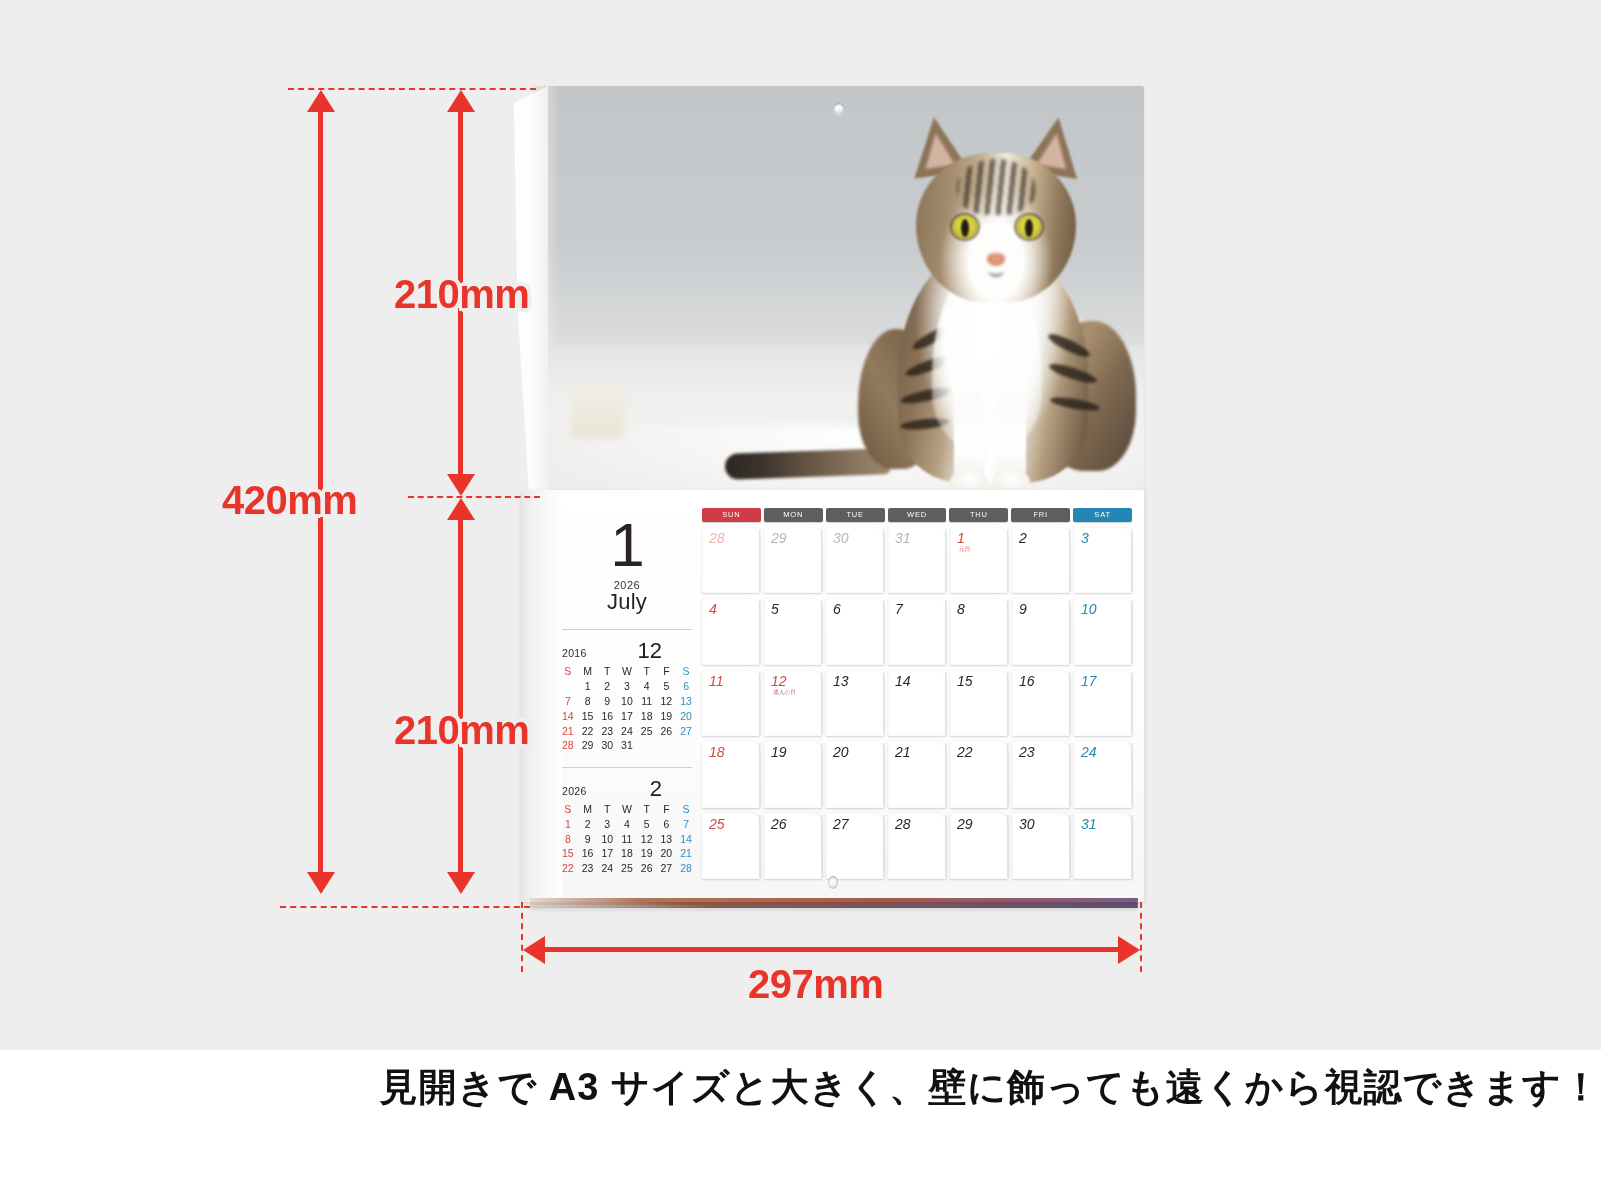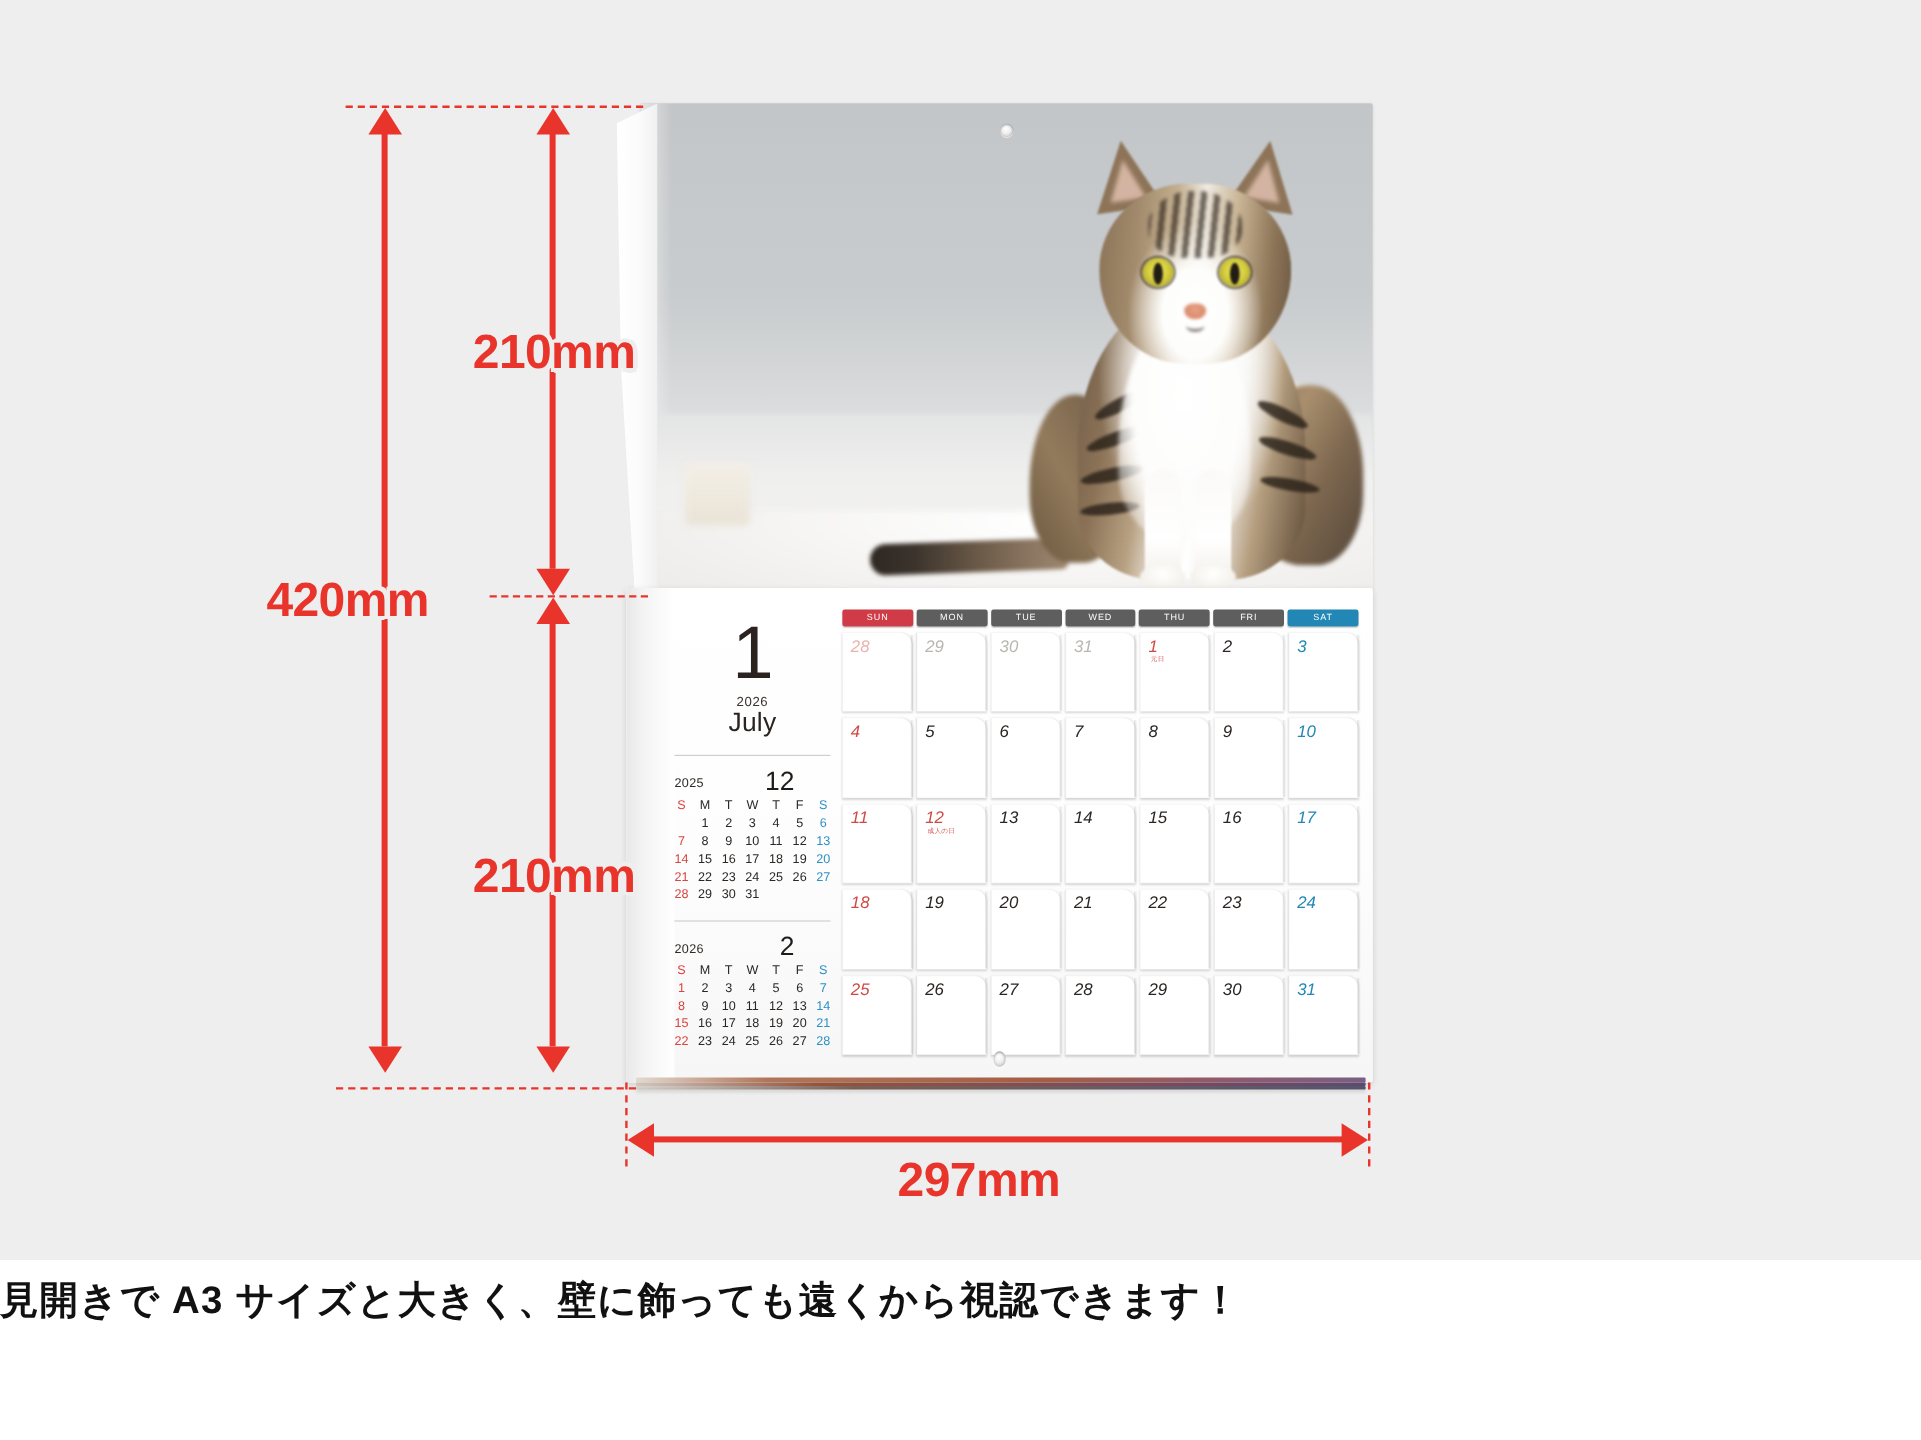--- a/index.html
+++ b/index.html
@@ -335,22 +335,22 @@
   .dim-line-h{
     position:absolute; height:5px; background:#e8342a;
   }
   .dashed-v{
     position:absolute; width:0; border-left:2.5px dashed #e8342a;
   }
 
   
   #caption{
     position:absolute; left:0; top:1062px; width:1601px;
-    text-align:left; color:#111111;
-    font-size:32px; font-weight:700; letter-spacing:1px;
+    text-align:right; color:#111111;
+    font-size:38px; font-weight:700; letter-spacing:1px;
     font-family:"Liberation Sans","DejaVu Sans", sans-serif;
   }
 </style>
 </head>
 <body>
 
 <div id="stage">
 
   <div id="panel"></div>
 
@@ -403,21 +403,21 @@
     <div id="date-page">
 
       <div id="left-col">
         <div id="month-num">1</div>
         <div id="year-sm">2026</div>
         <div id="month-en">July</div>
         <div class="rule"></div>
 
         <div class="mini">
           <div class="mini-head">
-            <span class="mini-year">2025</span>
+            <span class="mini-year">2016</span>
             <span class="mini-mon">12</span>
           </div>
           <table class="mini-tbl">
             <thead>
                 <tr id="mini-prev-head">
                   <th class="sun">S</th>
                   <th class="">M</th>
                   <th class="">T</th>
                   <th class="">W</th>
                   <th class="">T</th>

